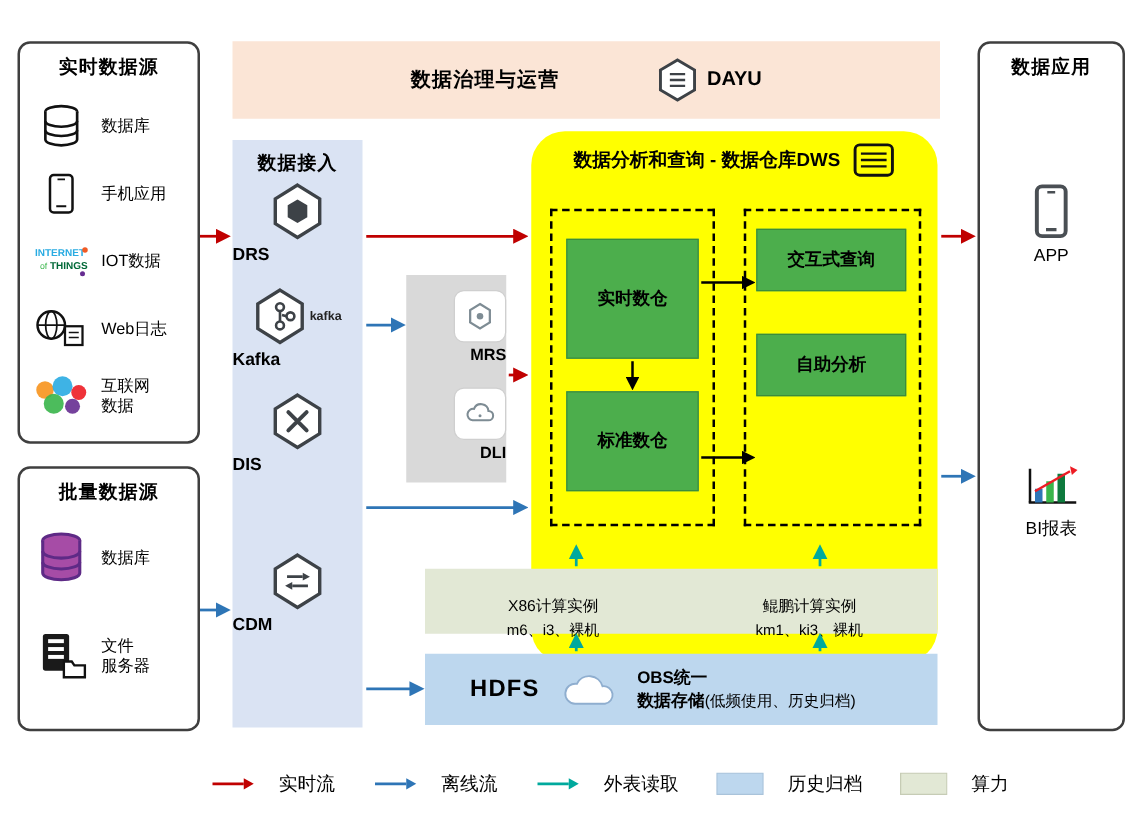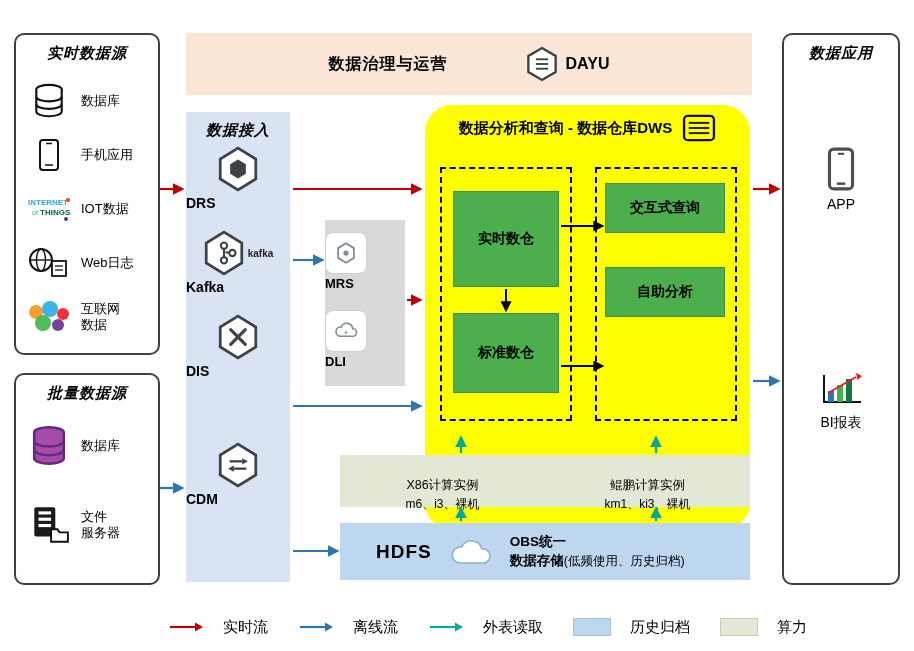--- a/index.html
+++ b/index.html
@@ -1,38 +1,38 @@
 <!DOCTYPE html>
 <html><head>
 <meta charset="utf-8">
 <style>
   * { margin:0; padding:0; box-sizing:border-box; }
   body { font-family:"Liberation Sans","DejaVu Sans",sans-serif; background:#fff; color:#000; }
   .stage { position:relative; width:914px; height:651px; background:#fff; overflow:hidden; }
 
   .panel { position:absolute; background:#fff; border:2px solid #3f3f3f; border-radius:10px; }
-  .panel-title { font-weight:bold; font-size:15px; text-align:center; padding-top:9px; letter-spacing:1px;font-style:italic; }
+  .panel-title { font-weight:bold; font-size:15px; text-align:center; padding-top:9px; letter-spacing:1px; }
 
   .src-row { position:absolute; left:10px; right:4px; display:flex; align-items:center; gap:9px; height:52px; }
   .src-icon { flex:0 0 46px; display:flex; align-items:center; justify-content:center; }
   .src-label { font-size:13px; line-height:1.25; white-space:pre-line; }
 
   .bar { position:absolute; }
   #governance-bar { background:#fbe5d6; display:flex; align-items:center; justify-content:center; gap:78px; }
   .gov-title { font-weight:bold; font-size:16px; letter-spacing:1px; }
   .dayu-group { display:flex; align-items:center; gap:8px; font-weight:bold; font-size:16px; }
 
   #access-panel { background:#dae3f3; border:none; border-radius:0; }
   .acc-entry { position:absolute; left:0; right:0; }
   .acc-icon-row { display:flex; justify-content:center; align-items:center; gap:3px; }
   .acc-label { font-weight:bold; font-size:14px; margin-top:3px; }
   .kafka-mark { font-size:10px; font-weight:bold; color:#222; }
 
   #engine-panel { background:#d9d9d9; border:none; border-radius:0; }
-  .eng-entry { position:absolute; left:0; right:0; text-align:left; }
+  .eng-entry { position:absolute; left:0; right:0; text-align:right; }
   .eng-label { font-weight:bold; font-size:13px; margin-top:2px; }
   .eng-tile { display:inline-flex; align-items:center; justify-content:center; width:42px; height:42px;
               background:#fff; border-radius:8px; border:1px solid #cfcfcf; }
 
   #dws-panel { background:#ffff00; border:none; border-radius:0; }
   .dws-header { display:flex; align-items:center; justify-content:center; gap:10px; padding-top:9px; }
   .dws-title { font-weight:bold; font-size:15px; }
   .dashed-box { position:absolute; border:2px dashed #000; }
   .module { position:absolute; background:#4cae4c; border:1px solid #3c8c3c; display:flex;
             align-items:center; justify-content:center; font-weight:bold; font-size:14px; }

